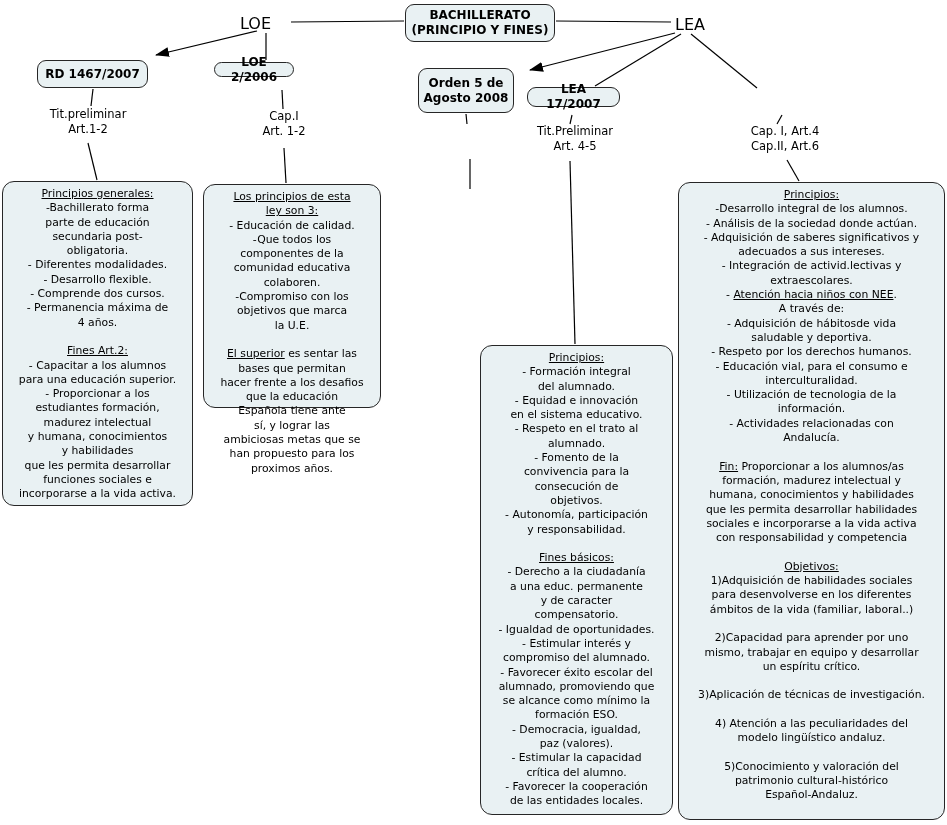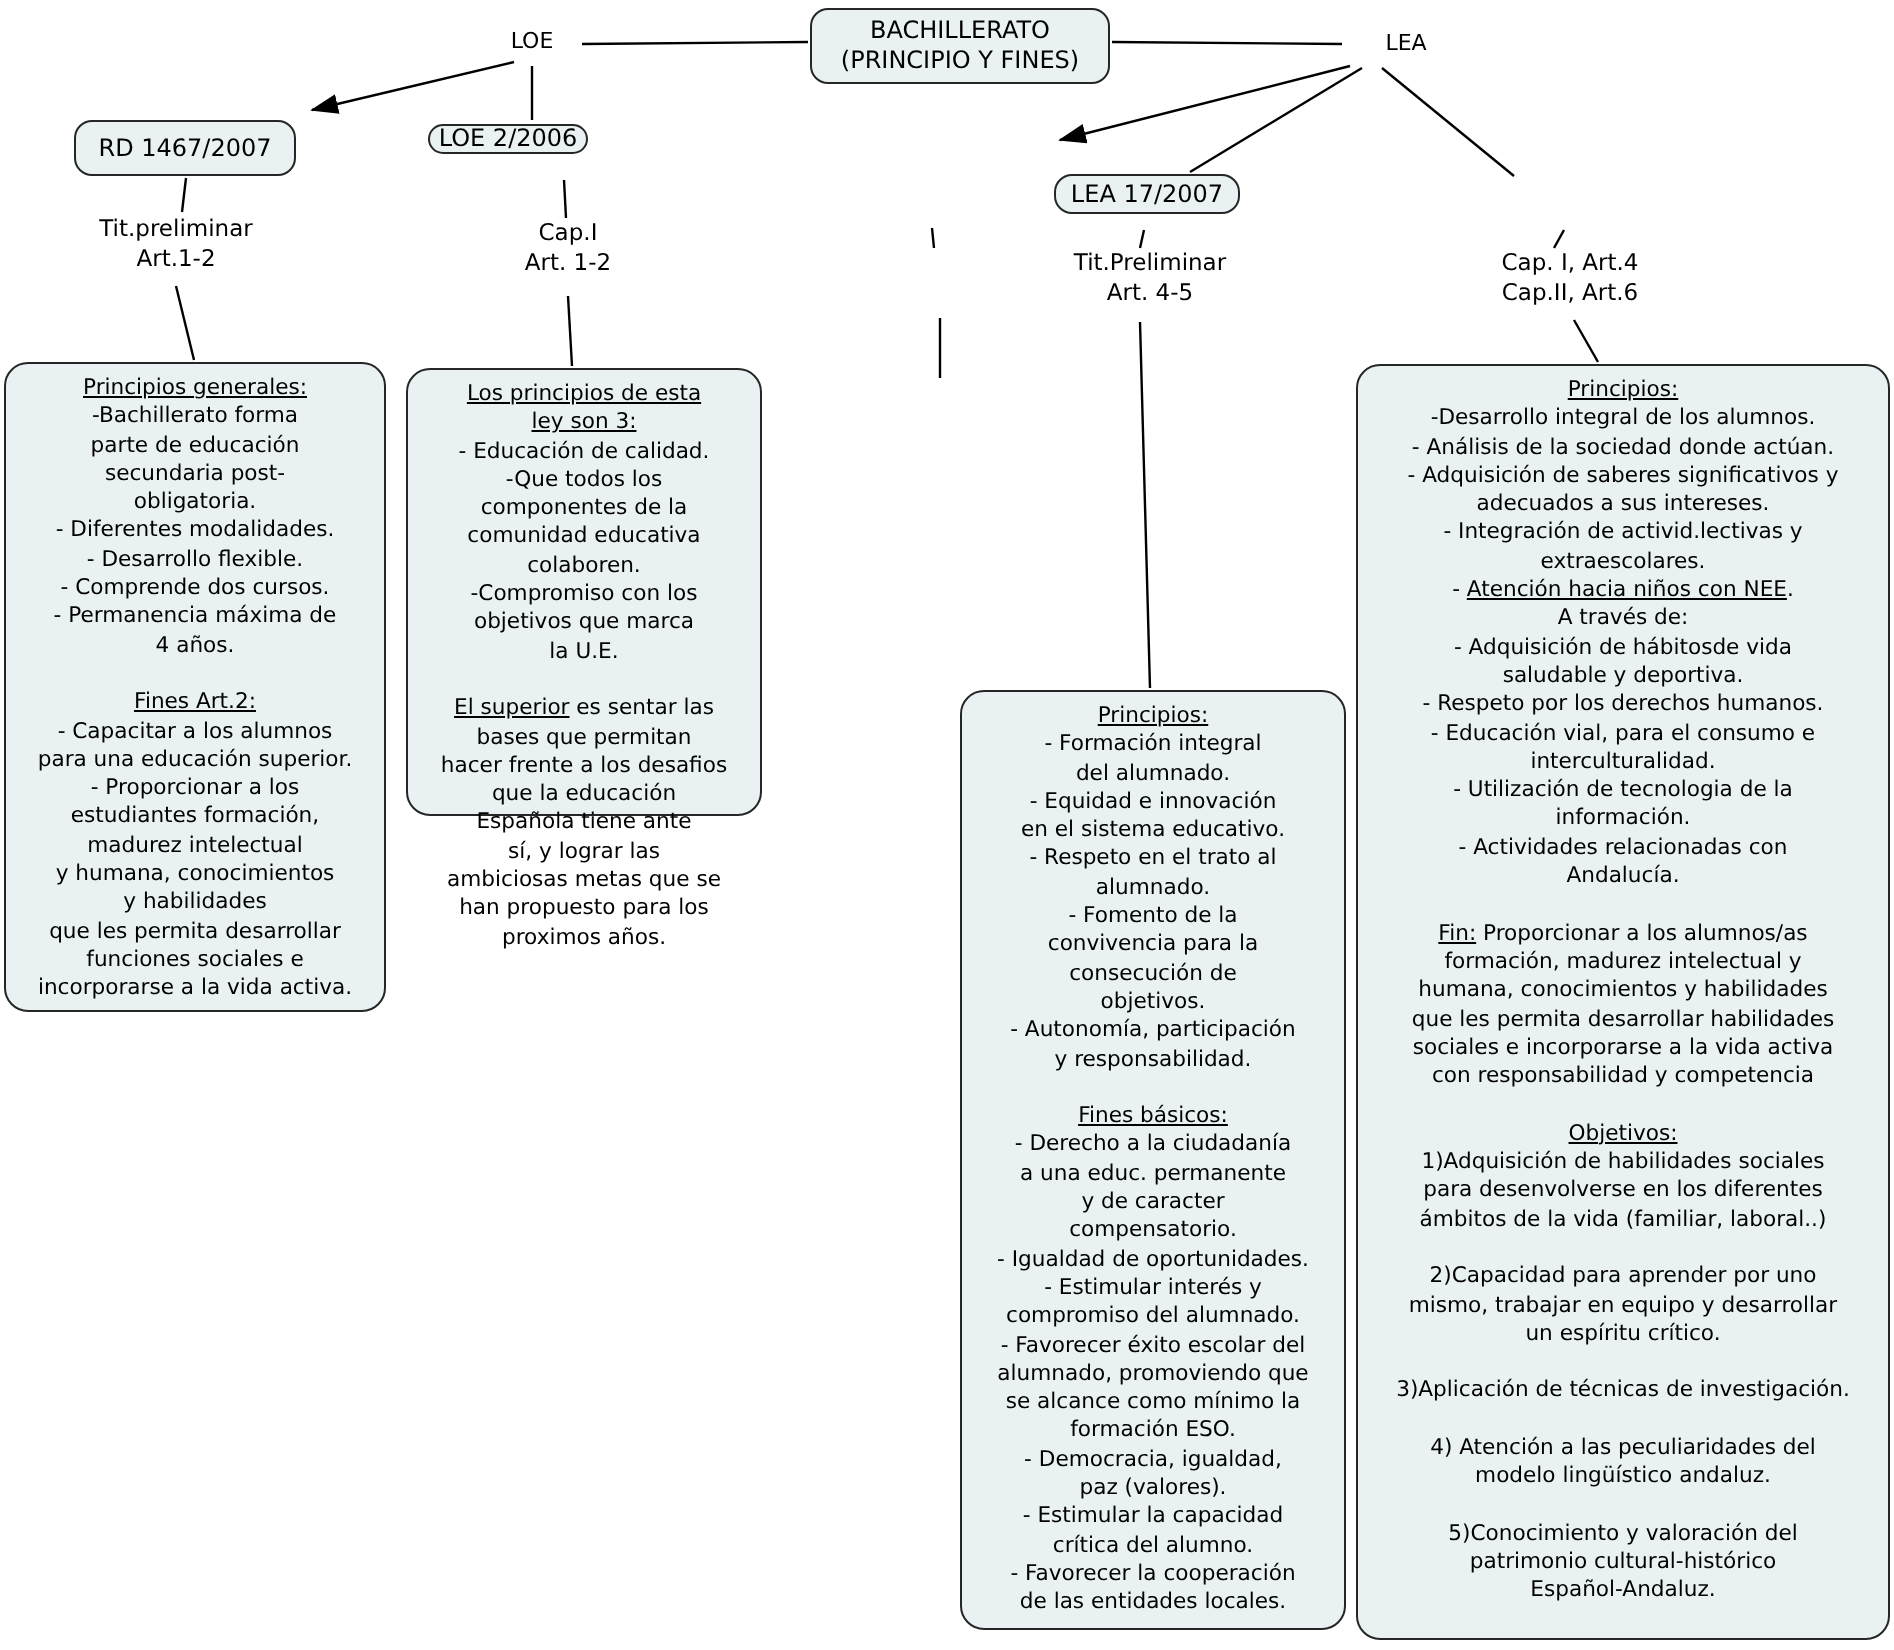--- a/index.html
+++ b/index.html
@@ -30,33 +30,32 @@
     border-radius:12px;
     box-sizing:border-box;
     padding:5px 2px 2px 2px;
   }
   .detail-text{
     white-space:pre-line;
     text-align:center;
     font-size:10.8px;
     line-height:14.3px;
   }
-  .pre{white-space:pre-line;}
+  .pre{white-space:pre-line;font-weight:bold;}
   .u{text-decoration:underline;}
   .edge-label{
     position:absolute;
     white-space:pre-line;
     text-align:center;
     font-size:11.5px;
     line-height:15px;
   }
   .branch-label{
     position:absolute;
-    text-align:center;
-    font-size:11px;
+    font-size:16px;
   }
 </style>
 </head>
 <body>
 
 <div id="canvas">
 
   <svg class="wires" viewBox="0 0 947 825">
     <defs>
       <marker id="arrow" markerUnits="userSpaceOnUse" markerWidth="18" markerHeight="14" refX="13" refY="5" orient="auto">
@@ -92,20 +91,24 @@
   </div>
 
   <div class="branch-label" style="left:240px;top:14px;width:52px">LOE</div>
   <div class="branch-label" style="left:675px;top:15px;width:56px">LEA</div>
 
   <div class="node" style="left:37px;top:60px;width:111px;height:28px">
     <span class="pre">RD 1467/2007</span>
   </div>
   <div class="node" style="left:214px;top:62px;width:80px;height:15px">
     <span class="pre">LOE 2/2006</span>
+  </div>
+  <div class="node" style="left:418px;top:68px;width:96px;height:45px">
+    <span class="pre">Orden 5 de
+Agosto 2008</span>
   </div>
   <div class="node" style="left:527px;top:87px;width:93px;height:20px">
     <span class="pre">LEA 17/2007</span>
   </div>
 
   <div class="edge-label" style="left:33px;top:107px;width:110px">Tit.preliminar
 Art.1-2</div>
   <div class="edge-label" style="left:234px;top:109px;width:100px">Cap.I
 Art. 1-2</div>
   <div class="edge-label" style="left:522px;top:124px;width:106px">Tit.Preliminar

